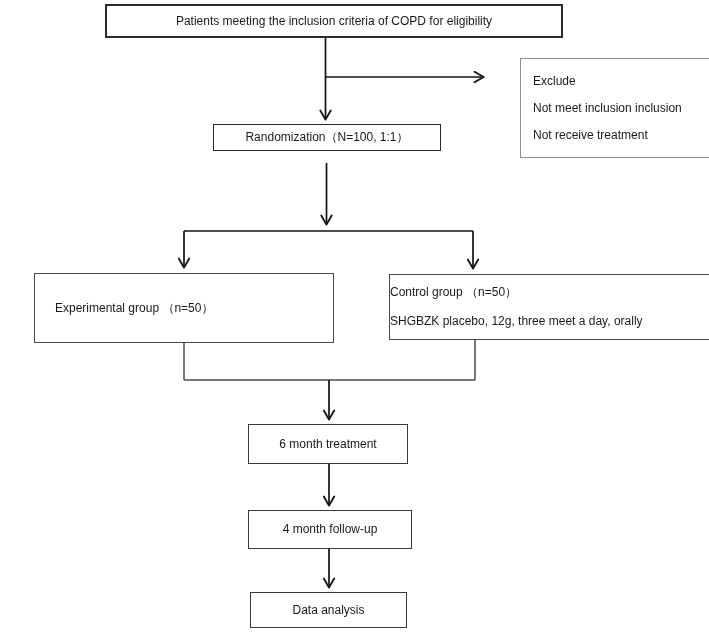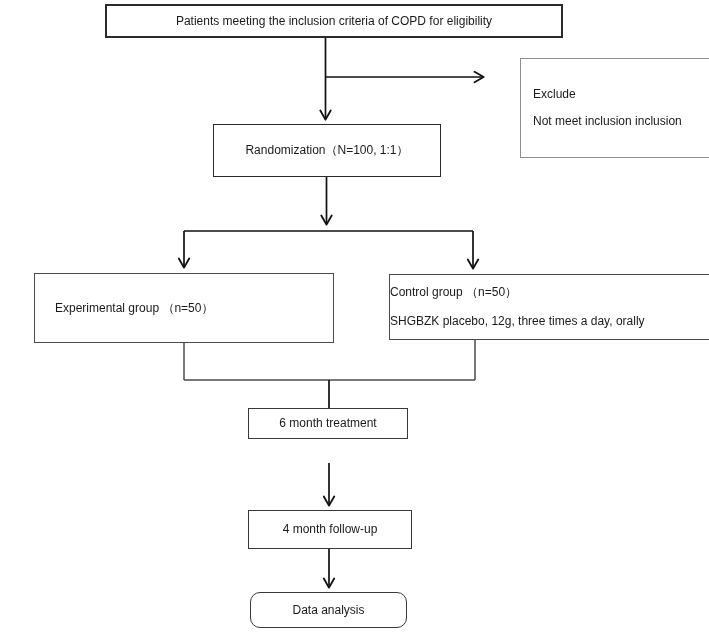--- a/index.html
+++ b/index.html
@@ -40,26 +40,26 @@
     line-height: 1.35;
     display: flex;
     flex-direction: column;
     justify-content: center;
   }
   .node.center { align-items: center; text-align: center; }
   .node.leftalign { align-items: flex-start; text-align: left; margin-left: 32px; }
 
   .node-eligibility   { left: 105px; top: 4px;   width: 458px; height: 34px; border-width: 2px; border-color: #2b2b2b; }
   .node-exclude       { left: 488px; top: 58px;  width: 217px; height: 100px; border-color: #8e8e8e; padding-left: 12px; line-height: 27px; justify-content: center; }
-  .node-randomization { left: 213px; top: 124px; width: 228px; height: 53px; border-color: #2b2b2b; }
+  .node-randomization { left: 213px; top: 124px; width: 228px; height: 27px; border-color: #2b2b2b; }
   .node-experimental  { left: 2px;   top: 273px; width: 300px; height: 70px; border-color: #4a4a4a; padding-left: 20px; line-height: 30px; }
   .node-control       { left: 357px; top: 274px; width: 347px; height: 66px; border-color: #4a4a4a; line-height: 29px; }
-  .node-treatment     { left: 248px; top: 408px; width: 160px; height: 31px; }
+  .node-treatment     { left: 248px; top: 424px; width: 160px; height: 40px; }
   .node-followup      { left: 248px; top: 510px; width: 164px; height: 39px; }
-  .node-analysis      { left: 250px; top: 592px; width: 157px; height: 36px; border-radius: 10px; }
+  .node-analysis      { left: 250px; top: 592px; width: 157px; height: 36px; }
 </style>
 </head>
 <body>
 
 <div class="canvas">
 
   <svg class="connectors" viewBox="0 0 709 632" xmlns="http://www.w3.org/2000/svg">
     <defs>
       <marker id="arrow" viewBox="0 0 10 10" refX="7.5" refY="5" markerWidth="13" markerHeight="13" orient="auto" markerUnits="userSpaceOnUse">
         <path d="M1,1 L8,5 L1,9" fill="none" stroke="#111111" stroke-width="1.4" stroke-linecap="round" stroke-linejoin="round"></path>
@@ -86,33 +86,34 @@
     <line x1="329" y1="549" x2="329" y2="587" marker-end="url(#arrow)"></line>
   </svg>
 
   <div class="node center node-eligibility">
     <span>Patients meeting the inclusion criteria of COPD for eligibility</span>
   </div>
 
   <div class="node leftalign node-exclude">
     <span>Exclude</span>
     <span>Not meet inclusion inclusion</span>
+    <span>Not receive treatment</span>
   </div>
 
   <div class="node center node-randomization">
     <span>Randomization（N=100, 1:1）</span>
   </div>
 
   <div class="node leftalign node-experimental">
     <span>Experimental group （n=50）</span>
   </div>
 
   <div class="node leftalign node-control">
     <span>Control group （n=50）</span>
-    <span>SHGBZK placebo, 12g, three times a day, orally</span>
+    <span>SHGBZK placebo, 12g, three meet a day, orally</span>
   </div>
 
   <div class="node center node-treatment">
     <span>6 month treatment</span>
   </div>
 
   <div class="node center node-followup">
     <span>4 month follow-up</span>
   </div>
 

